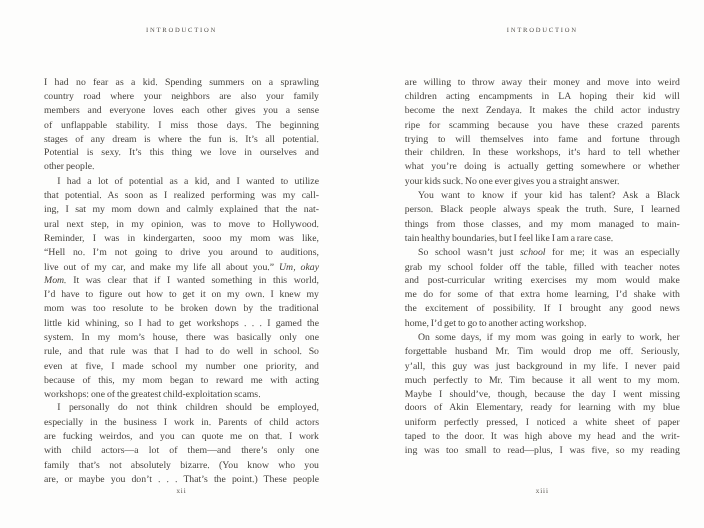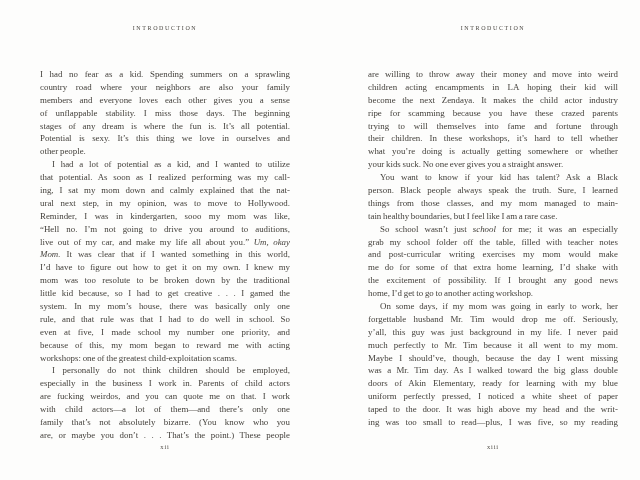--- a/index.html
+++ b/index.html
@@ -68,21 +68,21 @@
         <div class="line indent"><span>I had a lot of potential as a kid, and I wanted to utilize</span></div>
         <div class="line"><span>that potential. As soon as I realized performing was my call-</span></div>
         <div class="line"><span>ing, I sat my mom down and calmly explained that the nat-</span></div>
         <div class="line"><span>ural next step, in my opinion, was to move to Hollywood.</span></div>
         <div class="line"><span>Reminder, I was in kindergarten, sooo my mom was like,</span></div>
         <div class="line"><span>“Hell no. I’m not going to drive you around to auditions,</span></div>
         <div class="line"><span>live out of my car, and make my life all about you.” </span><span class="em">Um, okay</span></div>
         <div class="line"><span class="em">Mom.</span><span> It was clear that if I wanted something in this world,</span></div>
         <div class="line"><span>I’d have to figure out how to get it on my own. I knew my</span></div>
         <div class="line"><span>mom was too resolute to be broken down by the traditional</span></div>
-        <div class="line"><span>little kid because, so I had to get creative . . . I gamed the</span></div>
+        <div class="line"><span>little kid whining, so I had to get workshops . . . I gamed the</span></div>
         <div class="line"><span>system. In my mom’s house, there was basically only one</span></div>
         <div class="line"><span>rule, and that rule was that I had to do well in school. So</span></div>
         <div class="line"><span>even at five, I made school my number one priority, and</span></div>
         <div class="line"><span>because of this, my mom began to reward me with acting</span></div>
         <div class="line para-end"><span>workshops: one of the greatest child-exploitation scams.</span></div>
         <div class="line indent"><span>I personally do not think children should be employed,</span></div>
         <div class="line"><span>especially in the business I work in. Parents of child actors</span></div>
         <div class="line"><span>are fucking weirdos, and you can quote me on that. I work</span></div>
         <div class="line"><span>with child actors—a lot of them—and there’s only one</span></div>
         <div class="line"><span>family that’s not absolutely bizarre. (You know who you</span></div>
@@ -110,21 +110,20 @@
         <div class="line"><span>grab my school folder off the table, filled with teacher notes</span></div>
         <div class="line"><span>and post-curricular writing exercises my mom would make</span></div>
         <div class="line"><span>me do for some of that extra home learning, I’d shake with</span></div>
         <div class="line"><span>the excitement of possibility. If I brought any good news</span></div>
         <div class="line para-end"><span>home, I’d get to go to another acting workshop.</span></div>
         <div class="line indent"><span>On some days, if my mom was going in early to work, her</span></div>
         <div class="line"><span>forgettable husband Mr. Tim would drop me off. Seriously,</span></div>
         <div class="line"><span>y’all, this guy was just background in my life. I never paid</span></div>
         <div class="line"><span>much perfectly to Mr. Tim because it all went to my mom.</span></div>
         <div class="line"><span>Maybe I should’ve, though, because the day I went missing</span></div>
-        <div class="line"><span>was a Mr. Tim day. As I walked toward the big glass double</span></div>
         <div class="line"><span>doors of Akin Elementary, ready for learning with my blue</span></div>
         <div class="line"><span>uniform perfectly pressed, I noticed a white sheet of paper</span></div>
         <div class="line"><span>taped to the door. It was high above my head and the writ-</span></div>
         <div class="line"><span>ing was too small to read—plus, I was five, so my reading</span></div>
       </div>
     <div class="folio">xiii</div>
   </div>
 
 </div>
 

